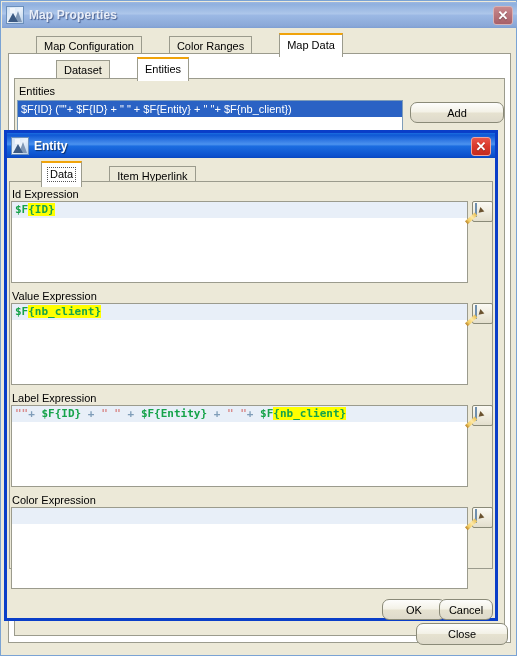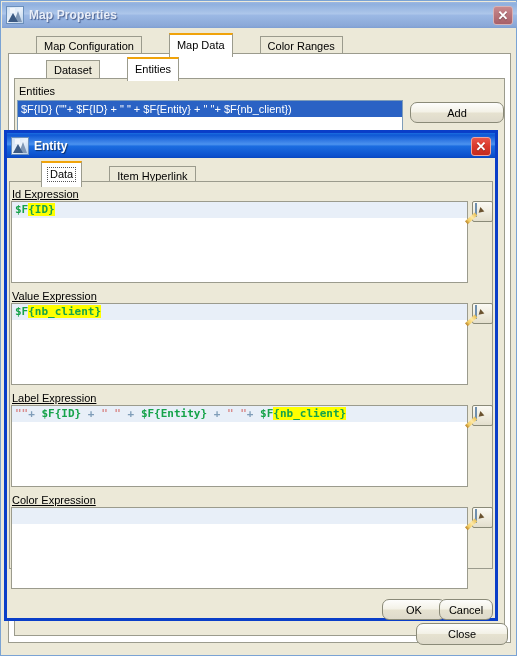--- a/index.html
+++ b/index.html
@@ -203,21 +203,20 @@
     color: #ffffff;
     text-shadow: 1px 1px 1px rgba(0,0,0,0.5);
     margin-left: 5px;
   }
 
   
   .expr-label {
     position: absolute;
     font-size: 11px;
     color: #000;
-    text-decoration: underline;
   }
   .expr-editor {
     position: absolute;
     background: #ffffff;
     border: 1px solid #9b9b8d;
     box-sizing: border-box;
     overflow: hidden;
   }
   .expr-currentline {
     background: #e8eff8;
@@ -290,31 +289,31 @@
     <span class="mp-title-text">Map Properties</span>
     <span class="close-btn-inactive">
       <span class="x-glyph">✕</span>
     </span>
   </div>
 
   <div class="tabstrip" style="left:7px; top:32px;">
     <div class="tab">
       <span class="tab-inner">Map Configuration</span>
     </div>
+    <div class="tab">
+      <span class="tab-inner">Color Ranges</span>
+    </div>
     <div class="tab selected">
       <span class="tab-inner">Map Data</span>
     </div>
-    <div class="tab">
-      <span class="tab-inner">Color Ranges</span>
-    </div>
   </div>
 
   <div class="panel-box" style="left:7px; top:52px; width:503px; height:590px; background:#ffffff;"></div>
 
-  <div class="tabstrip" style="left:17px; top:56px;justify-content:center;">
+  <div class="tabstrip" style="left:27px; top:56px;justify-content:center;">
     <div class="tab">
       <span class="tab-inner">Dataset</span>
     </div>
     <div class="tab selected">
       <span class="tab-inner">Entities</span>
     </div>
   </div>
 
   <div class="panel-box" style="left:13px; top:77px; width:491px; height:558px;"></div>
 

